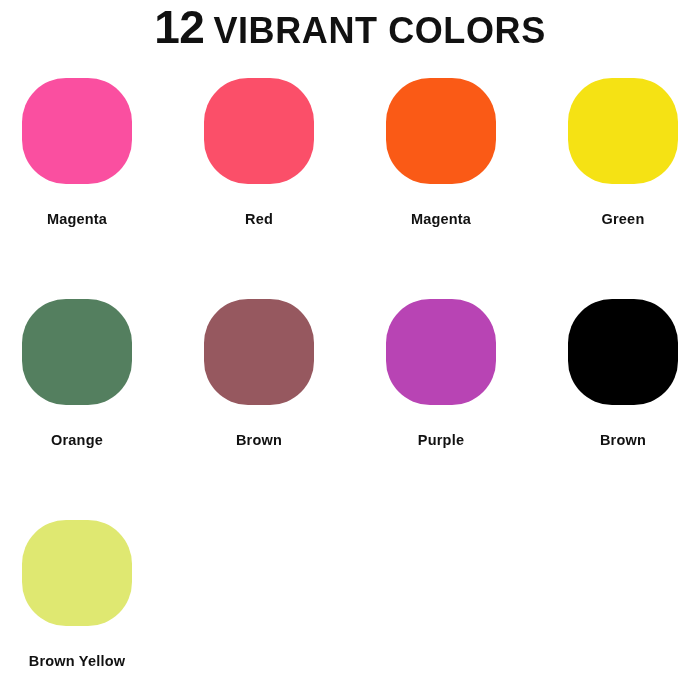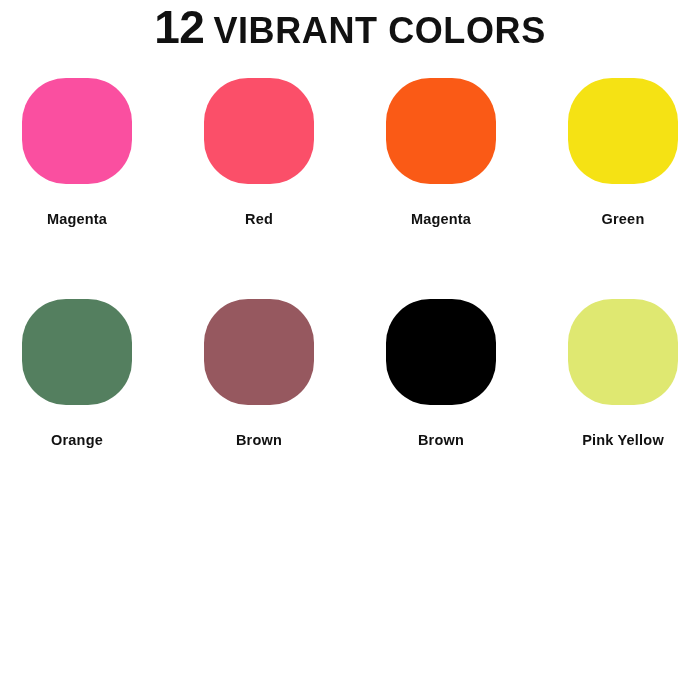--- a/index.html
+++ b/index.html
@@ -119,27 +119,31 @@
       <div class="swatch" style="background-color: rgb(84, 127, 95);"></div>
       <div class="swatch-label">Orange</div>
     </div>
 
 
     <div class="cell">
       <div class="swatch" style="background-color: rgb(150, 88, 95);"></div>
       <div class="swatch-label">Brown</div>
     </div>
 
+    <div class="cell">
+      <div class="swatch" style="background-color: rgb(184, 68, 180);"></div>
+      <div class="swatch-label">Purple</div>
+    </div>
 
     <div class="cell">
       <div class="swatch" style="background-color: rgb(0, 0, 0);"></div>
       <div class="swatch-label">Brown</div>
     </div>
 
     <div class="cell">
       <div class="swatch" style="background-color: rgb(223, 232, 113);"></div>
-      <div class="swatch-label">Pink Yellow</div>
+      <div class="swatch-label">Brown Yellow</div>
     </div>
 
 
 
   </div>
 </div>
 
 </body></html>

